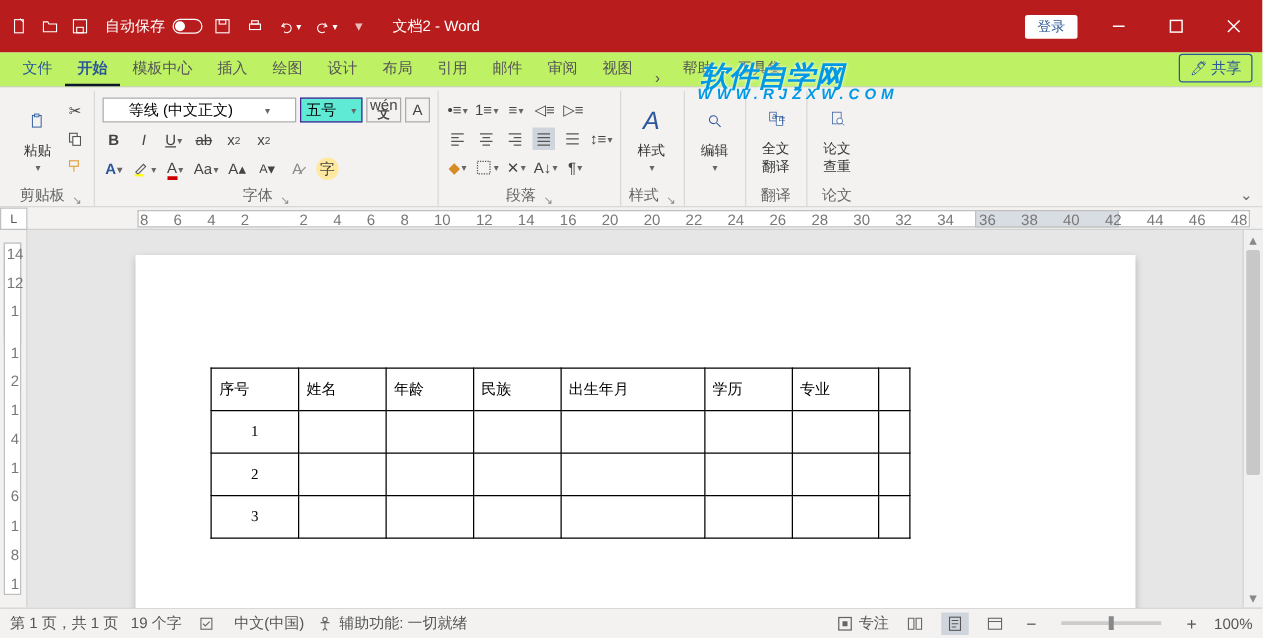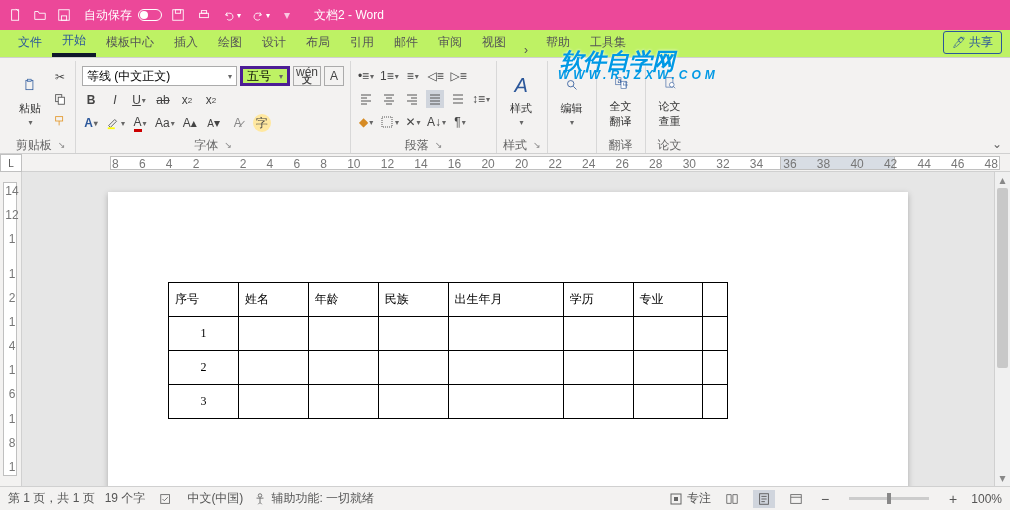--- a/index.html
+++ b/index.html
@@ -1,49 +1,49 @@
 <!DOCTYPE html>
 <html><head>
 <meta charset="utf-8">
 <style>
 *{box-sizing:border-box;margin:0;padding:0;font-family:"Microsoft YaHei","Segoe UI",sans-serif;font-size:12px;-webkit-user-select:none;user-select:none}
 body{width:1010px;height:510px;overflow:hidden;background:#fff;display:flex;flex-direction:column}
-.titlebar{height:30px;background:#ec4899;display:flex;align-items:center;color:#fff}
+.titlebar{height:42px;background:#b91c1c;display:flex;align-items:center;color:#fff}
 .titlebar .qat{display:flex;align-items:center;gap:8px;padding:0 8px;height:100%}
 .titlebar .qat .qicon{width:16px;height:16px;display:flex;align-items:center;justify-content:center}
 .titlebar .autosave{display:flex;align-items:center;gap:6px;margin-left:4px}
 .titlebar .toggle{width:24px;height:12px;border:1px solid #fff;border-radius:6px;position:relative}
 .titlebar .toggle::after{content:"";position:absolute;left:1px;top:1px;width:8px;height:8px;background:#fff;border-radius:4px}
 .titlebar .sep{color:rgba(255,255,255,.7);margin:0 4px}
 .titlebar .doctitle{margin-left:12px}
 .titlebar .search{margin-left:30px;width:300px;height:22px;background:#1e467d;border:1px solid #3a6bb0;border-radius:2px;display:flex;align-items:center;gap:6px;padding:0 6px;color:#cfe0f5}
 .titlebar .right{margin-left:auto;display:flex;align-items:center;height:100%}
 .titlebar .login{background:#fff;color:#2b579a;padding:2px 10px;font-size:11px;border-radius:2px;margin-right:10px}
 .titlebar .winctl{width:46px;height:100%;display:flex;align-items:center;justify-content:center}
 .tabs{height:28px;background:#bef264;display:flex;align-items:flex-end;padding:0 8px;border-bottom:1px solid #d0d0d0}
 .tabs .tab{padding:6px 10px;color:#555;cursor:pointer}
 .tabs .tab.file{color:#2b579a}
-.tabs .tab.active{color:#2b579a;border-bottom:4px solid #0f172a;padding-bottom:4px;font-weight:400}
+.tabs .tab.active{color:#2b579a;border-bottom:2px solid #0f172a;padding-bottom:4px;font-weight:700}
 .tabs .chev{width:20px;color:#555;display:flex;align-items:center;justify-content:center}
 .tabs .share{margin-left:auto;border:1px solid #2b579a;color:#2b579a;padding:2px 8px;border-radius:3px;font-size:11px;margin-bottom:3px}
 .ribbon{height:96px;background:#f3f2f1;border-bottom:1px solid #d0d0d0;display:flex;padding:3px 6px 0 6px;position:relative}
 .ribbon .collapse{position:absolute;right:4px;bottom:2px;width:18px;height:14px;display:flex;align-items:center;justify-content:center;color:#666}
 .rgroup{display:flex;flex-direction:column;border-right:1px solid #d8d8d8;padding:0 6px;height:92px}
 .rgroup .body{flex:1;display:flex;align-items:center;gap:3px}
-.rgroup .label{height:16px;text-align:center;color:#666;font-size:11px;display:flex;align-items:center;justify-content:center;gap:6px}
+.rgroup .label{height:16px;text-align:center;color:#666;font-size:11px;display:flex;align-items:flex-end;justify-content:center;gap:6px}
 .rgroup .dl{font-size:9px;color:#888}
 .bigbtn{display:flex;flex-direction:column;align-items:center;gap:2px;padding:2px 4px}
 .bigbtn .gl{width:28px;height:28px;display:flex;align-items:center;justify-content:center;color:#2b579a}
 .bigbtn .txt{font-size:11px;color:#333}
 .col{display:flex;flex-direction:column;gap:4px}
 .row{display:flex;align-items:center;gap:3px}
 .smbtn{min-width:18px;height:18px;display:flex;align-items:center;justify-content:center;color:#444;font-size:12px}
 .dd{font-size:8px;color:#666;margin-left:1px}
-.fontname{width:155px;height:20px;border:1px solid #ababab;background:#fff;display:flex;align-items:center;padding:0 4px;font-size:11px;justify-content:space-between}
-.fontsize{width:50px;height:20px;border:3px solid #4c1d95;background:#bef264;display:flex;align-items:center;padding:0 4px;font-size:11px;justify-content:space-between}
+.fontname{width:155px;height:20px;border:1px solid #ababab;background:#fff;display:flex;align-items:center;padding:0 20px;font-size:11px;justify-content:space-between}
+.fontsize{width:50px;height:20px;border:1px solid #4c1d95;background:#5eead4;display:flex;align-items:center;padding:0 4px;font-size:11px;justify-content:space-between}
 .rulerh{height:18px;background:#f3f2f1;position:relative;border-bottom:1px solid #d0d0d0}
 .rulerh .left{position:absolute;left:0;top:0;width:22px;height:18px;background:#fff;border:1px solid #c0c0c0;display:flex;align-items:center;justify-content:center;font-size:10px;color:#555}
 .rulerh .scale{position:absolute;left:110px;right:10px;top:2px;height:14px;background:#fff;border:1px solid #c0c0c0}
 .rulerh .nums{position:absolute;left:110px;right:10px;top:3px;display:flex;justify-content:space-between;font-size:9px;color:#777;padding:0 2px}
 .rulerh .margin{position:absolute;top:2px;height:14px;background:#d8dde4;border:1px solid #c0c0c0}
 .rulerh .margin.left-m{left:110px;width:115px}
 .rulerh .margin.right-m{left:780px;width:115px}
 .workspace{flex:1;display:flex;background:#e6e6e6;overflow:hidden}
 .rulerv{width:22px;background:#f3f2f1;border-right:1px solid #d0d0d0;position:relative}
 .rulerv .scale{position:absolute;left:3px;top:10px;bottom:10px;width:14px;background:#fff;border:1px solid #c0c0c0}
@@ -120,20 +120,38 @@
     <span style="display:flex;align-items:center">
       <svg viewBox="0 0 16 16">
           <path d="M11 8a4 4 0 1 0-1 5" fill="none" stroke="#fff"></path>
           <path d="M10 5l2 3-3 1" fill="none" stroke="#fff"></path>
         </svg>
         <span class="dd" style="color:#fff">▾</span>
     </span>
     <span class="sep">▾</span>
   </div>
   <span class="doctitle">文档2 - Word</span>
+  <div class="right">
+    <span class="login">登录</span>
+    <div class="winctl">
+        <svg viewBox="0 0 12 12">
+          <path d="M2 6h8" stroke="#fff"></path>
+        </svg>
+      </div>
+    <div class="winctl">
+        <svg viewBox="0 0 12 12">
+          <rect x="2" y="2" width="8" height="8" fill="none" stroke="#fff"></rect>
+        </svg>
+      </div>
+    <div class="winctl close">
+        <svg viewBox="0 0 12 12">
+          <path d="M2 2l8 8M10 2l-8 8" stroke="#fff"></path>
+        </svg>
+      </div>
+  </div>
 </div>
 
 <div class="tabs">
   <div class="tab file">文件</div>
   <div class="tab active">开始</div>
   <div class="tab">模板中心</div>
   <div class="tab">插入</div>
   <div class="tab">绘图</div>
   <div class="tab">设计</div>
   <div class="tab">布局</div>

